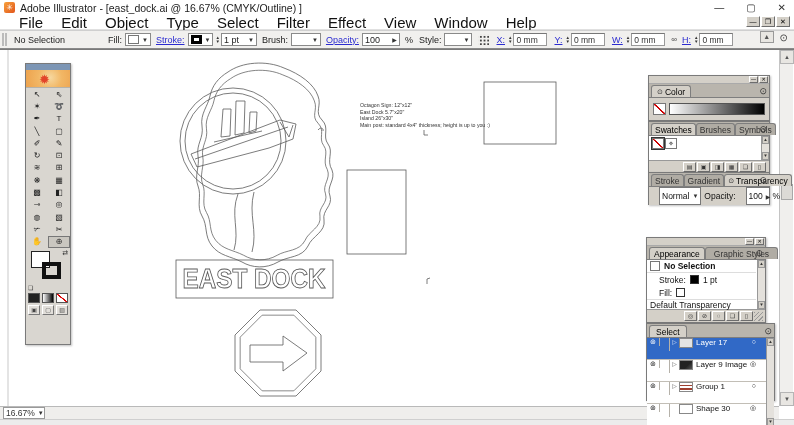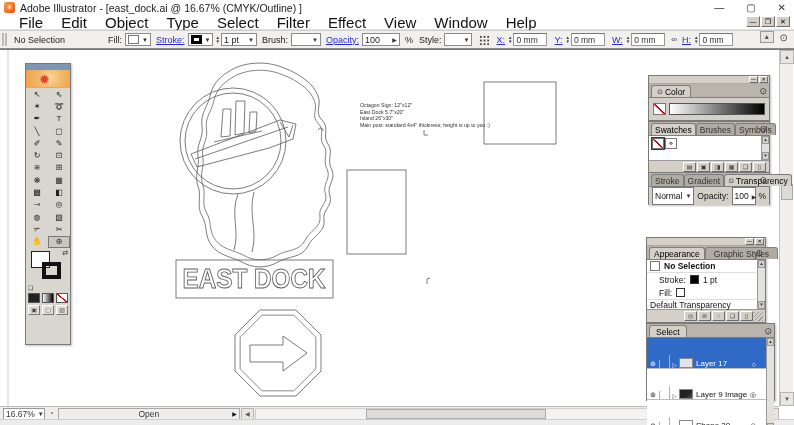--- a/index.html
+++ b/index.html
@@ -36,21 +36,21 @@
   .cb-right { position:absolute; right:6px; top:31px; display:flex; align-items:center; gap:6px; }
   .bridge-icon { width:14px; height:12px; background:#e8e6e2; border:1px solid #999; font-size:7px; line-height:10px; text-align:center; color:#555; }
   .flyout-circle { font-size:10px; color:#444; }
 
   
   .docarea { left:0; top:49px; width:794px; height:370px; background:#fff; border-top:1px solid #7a7a7a; }
   svg.canvas { position:absolute; left:0; top:0; }
   .vscroll { position:absolute; left:779px; top:0; width:14px; height:356px; background:#f0efed; border-left:1px solid #c4c4c4; }
   .vs-btn { position:absolute; left:0; width:14px; height:14px; background:#e8e6e2; border:1px solid #b5b5b5; font-size:6px; text-align:center; line-height:12px; color:#555; }
   .vs-thumb { position:absolute; left:1px; top:134px; width:12px; height:16px; background:#dcdad6; border:1px solid #a8a8a8; }
-  .statusrow { position:absolute; left:0; top:356px; width:779px; height:14px; background:#efeeec; border-top:1px solid #b9b9b9; display:flex; align-items:center; font-size:8.5px; color:#333; }
+  .statusrow { position:absolute; left:0; top:356px; width:779px; height:14px; background:#efeeec; border-top:1px solid #b9b9b9; display:flex; align-items:flex-start; font-size:8.5px; color:#333;flex-direction:column; }
   .zoom-box { width:42px; height:12px; background:#fff; border:1px solid #999; margin-left:3px; display:flex; align-items:center; justify-content:space-between; padding:0 2px; }
   .status-icon { margin:0 4px; font-size:8px; color:#666; }
   .status-box { width:182px; height:12px; background:#efeeec; border:1px solid #aaa; display:flex; align-items:center; justify-content:center; position:relative; }
   .status-flyout { position:absolute; right:2px; font-size:6px; color:#111; }
   .hs-btn { width:13px; height:12px; background:#e8e6e2; border:1px solid #b5b5b5; font-size:6px; line-height:11px; text-align:center; color:#555; margin-left:1px; }
   .hs-track { flex:1; height:12px; background:#f4f3f1; border:1px solid #cfcfcf; position:relative; margin:0 1px; }
   .hs-thumb { position:absolute; left:110px; top:0; width:180px; height:10px; background:#dedcd8; border:1px solid #aaa; }
   .bottomstrip { left:0; top:419px; width:794px; height:6px; background:#ececec; border-top:1px solid #cfcfcf; }
 
   
@@ -82,24 +82,24 @@
   .ptab.active { background:#d4d0c8; color:#000; }
   .tab-circle { font-size:7px; color:#333; }
   .panel-flyout { position:absolute; right:2px; top:2px; font-size:9px; color:#333; }
   .pbody { background:#d4d0c8; border-top:1px solid #7e7e7e; }
   .none-swatch { background:linear-gradient(to top right,#fff 44%,#c00 46%,#c00 54%,#fff 56%); border:1px solid #777; }
   .mini-scroll { position:absolute; right:0; top:0; width:8px; height:100%; background:#e4e1dc; border-left:1px solid #999; }
   .ms-btn { position:absolute; left:0; width:7px; height:8px; background:#d4d0c8; border:1px solid #999; font-size:4.5px; line-height:6px; text-align:center; color:#333; }
   .pbtn { width:13px; height:10px; background:#d4d0c8; border:1px solid; border-color:#fff #6d6d6d #6d6d6d #fff; font-size:6px; line-height:8px; text-align:center; color:#333; }
   .grip-corner { width:9px; height:9px; background:repeating-linear-gradient(135deg,#999 0 1px,transparent 1px 3px); }
 
-  .sel-box { background:#fff; border:1px solid #777; height:18px; display:flex; align-items:center; justify-content:space-between; padding:0 2px; }
+  .sel-box { background:#fff; border:1px solid #777; height:18px; display:flex; align-items:center; justify-content:space-between; padding:0 2px;margin-left:7px; }
 
   
-  .lrow { height:31px; display:flex; align-items:flex-end; border-bottom:1px solid #c2beb6; background:#fff; position:relative; }
+  .lrow { height:22px; display:flex; align-items:flex-start; border-bottom:1px solid #c2beb6; background:#fff; position:relative; }
   .lrow.selected { background:#3169c6; color:#fff; }
   .l-eye { width:13px; text-align:center; font-size:7px; border-right:1px solid #b5b1a9; }
   .l-lock { width:10px; height:13px; border-right:1px solid #b5b1a9; }
   .l-tri { width:9px; text-align:center; font-size:6px; color:#555; }
   .lrow.selected .l-tri { color:#dce6f8; }
   .l-thumb { width:14px; height:10px; border:1px solid #888; background:#fff; margin-right:3px; }
   .l-name { flex:1; font-size:8px; white-space:nowrap; overflow:hidden; }
   .l-target { position:absolute; right:10px; font-size:7px; }
 </style>
 </head>
@@ -536,20 +536,28 @@
         <span class="l-eye">⊚</span>
         <span class="l-lock"></span>
         <span class="l-tri">▷</span>
         <div class="l-thumb" style="background:linear-gradient(135deg,#222 60%,#555);"></div>
         <span class="l-name">Layer 9 Image</span>
         <span class="l-target">◎</span>
       </div>
       <div class="lrow">
         <span class="l-eye">⊚</span>
         <span class="l-lock"></span>
+        <span class="l-tri">▷</span>
+        <div class="l-thumb" style="background:repeating-linear-gradient(to bottom,#fff 0 2px,#a04030 2px 3.5px);"></div>
+        <span class="l-name">Group 1</span>
+        <span class="l-target">○</span>
+      </div>
+      <div class="lrow">
+        <span class="l-eye">⊚</span>
+        <span class="l-lock"></span>
         <span class="l-tri"></span>
         <div class="l-thumb" style="background:#fff;"></div>
         <span class="l-name">Shape 30</span>
         <span class="l-target">◎</span>
       </div>
       <div class="mini-scroll">
         <div class="ms-btn" style="top:0;">▲</div>
         <div class="ms-btn" style="bottom:0;">▼</div>
       </div>
     </div>

